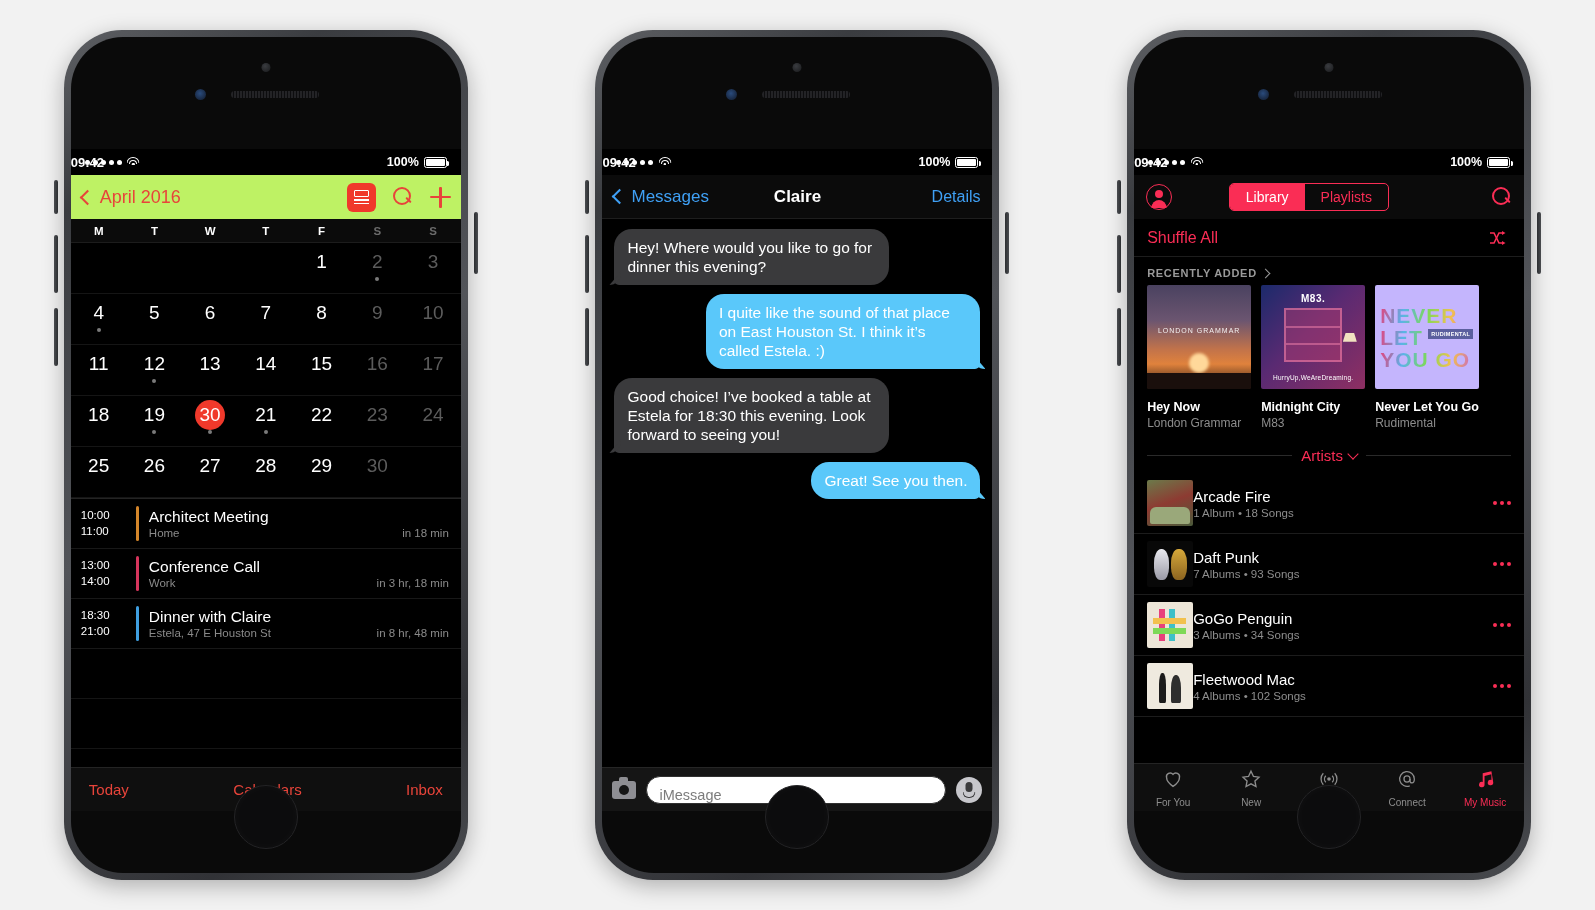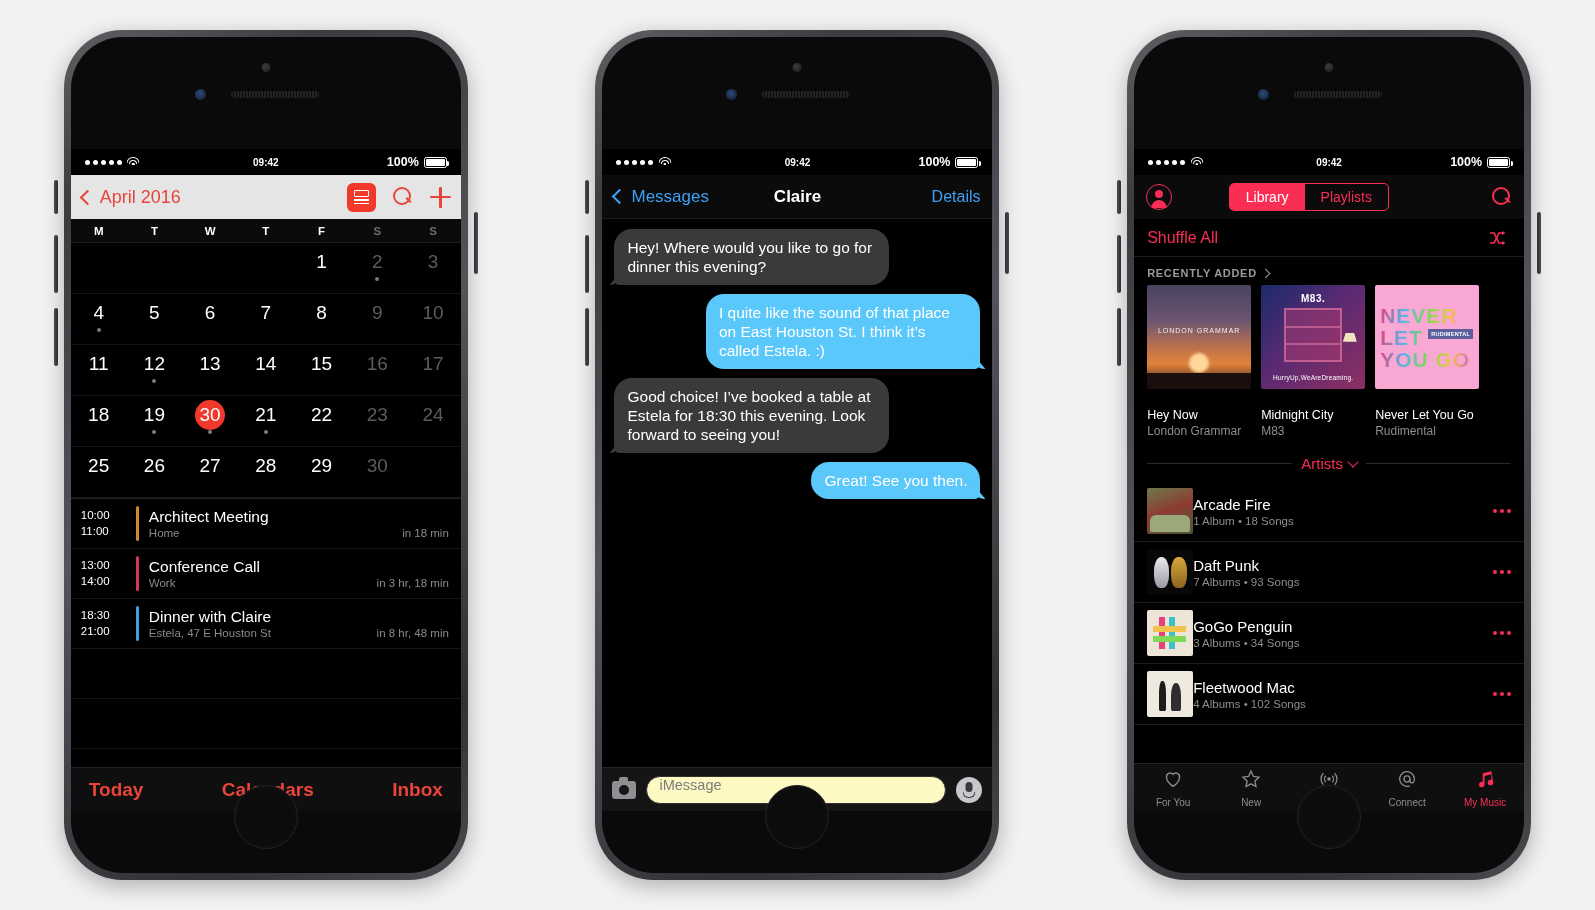--- a/index.html
+++ b/index.html
@@ -64,33 +64,33 @@
     padding: 0 14px; color: #fff; font-size: 12.5px; font-weight: bold; position: relative; }
   .sb-left { display: flex; align-items: center; gap: 5px; }
   .dots { display: flex; gap: 3px; }
   .dots i { width: 5px; height: 5px; border-radius: 50%; background: #fff; display: block; }
   .wifi { width: 13px; height: 11px; position: relative; }
   .wifi b { position: absolute; left: 50%; transform: translateX(-50%);
     border: 1.6px solid #fff; border-bottom: none; border-radius: 50% 50% 0 0 / 100% 100% 0 0; }
   .wifi b:nth-child(1){ width: 13px; height: 6px; top: 0; }
   .wifi b:nth-child(2){ width: 8px; height: 4px; top: 3px; }
   .wifi b:nth-child(3){ width: 3.4px; height: 2px; top: 6px; background:#fff; border-radius:50% 50% 0 0/100% 100% 0 0;}
-  .sb-time { position: absolute; left: 0; right: 0; text-align: center; font-size: 10px; font-weight: bold; }
+  .sb-time { position: absolute; left: 0; right: 0; font-size: 13px; font-weight: bold; }
   .sb-right { margin-left: auto; display: flex; align-items: center; gap: 5px; position: relative; z-index: 2; }
   .battery { width: 23px; height: 11px; border: 1.2px solid #fff; border-radius: 2.5px; position: relative; padding: 1px; }
   .battery::after { content: ""; position: absolute; right: -3.5px; top: 3px; width: 2px; height: 5px;
     background: #fff; border-radius: 0 1.5px 1.5px 0; }
   .battery i { display: block; height: 100%; width: 100%; background: #fff; border-radius: 1px; }
 
   .appbody { flex: 1; display: flex; flex-direction: column; overflow: hidden; position: relative; }
 
   
   .cal-screen { background: #000; }
   .cal-nav { height: 44px; display: flex; align-items: center; padding: 0 10px 0 8px;
-    background: #e5e5e5; }
+    background: #bef264; }
   .chev-left { width: 11px; height: 11px; border-left: 2.6px solid #e8443a; border-top: 2.6px solid #e8443a;
     transform: rotate(-45deg); margin-right: 7px; margin-left: 3px; }
   .cal-title { color: #e8443a; font-size: 18px; }
   .cal-actions { margin-left: auto; display: flex; align-items: center; gap: 17px; }
   .icon-listview { width: 29px; height: 29px; border-radius: 6px; background: #f0392b;
     display: flex; flex-direction: column; align-items: center; justify-content: center; gap: 2px; }
   .icon-listview s { display:block; background:#fff; text-decoration:none; }
   .icon-listview s:nth-child(1){ width: 15px; height: 7px; border:1.6px solid #fff; background:none; border-radius:1px;}
   .icon-listview s:nth-child(2){ width: 15px; height: 1.8px; }
   .icon-listview s:nth-child(3){ width: 15px; height: 1.8px; }
@@ -128,21 +128,21 @@
   .evbar { width: 3px; border-radius: 2px; margin: 1px 10px 1px 9px; }
   .evmain { flex: 1; display: flex; flex-direction: column; justify-content: center; gap: 2px; }
   .evtitle { font-size: 15.5px; color: #fff; line-height: 17px; }
   .evsub { display: flex; align-items: baseline; }
   .evloc { font-size: 11.5px; color: #8a8a8a; }
   .evrel { margin-left: auto; font-size: 11.5px; color: #8a8a8a; }
   .evblank { height: 50px; border-bottom: 1px solid #151515; }
 
   .cal-tabbar { height: 44px; background: #0f0f0f; border-top: 1px solid #242424;
     display: flex; align-items: center; justify-content: space-between; padding: 0 18px; }
-  .cal-tabbar span { color: #e8443a; font-size: 19px; font-weight: bold; }
+  .cal-tabbar span { color: #e8443a; font-size: 15px; }
 
   
   .msg-nav { height: 44px; display: flex; align-items: center; padding: 0 12px;
     background: #0b0b0b; border-bottom: 1px solid #1e1e1e; position: relative; }
   .msg-back { display: flex; align-items: center; color: #3fa0f5; font-size: 17px; z-index:2; }
   .msg-back .chev { width: 11px; height: 11px; border-left: 2.8px solid #3fa0f5; border-top: 2.8px solid #3fa0f5;
     transform: rotate(-45deg); margin-right: 6px; }
   .msg-title { position: absolute; left:0; right:0; text-align: center; color: #fff; font-size: 17px; font-weight: bold; }
   .msg-details { margin-left: auto; color: #3fa0f5; font-size: 16px; z-index: 2; }
 
@@ -156,22 +156,22 @@
   .bubble.me::after { content:""; position: absolute; right: -5px; bottom: 0; width: 12px; height: 14px;
     background: #5ac8fa; border-bottom-left-radius: 14px; clip-path: polygon(0 0,100% 100%,0 100%); }
 
   .msg-input { height: 44px; background: #151515; border-top: 1px solid #262626;
     display: flex; align-items: center; padding: 0 10px; gap: 10px; }
   .cam-icon { width: 24px; height: 18px; background: #8e8e93; border-radius: 3px; position: relative; flex: 0 0 auto; }
   .cam-icon::before { content:""; position: absolute; left: 7px; top: -4px; width: 9px; height: 5px;
     background: #8e8e93; border-radius: 2px 2px 0 0; }
   .cam-icon::after { content:""; position: absolute; left: 7px; top: 4px; width: 10px; height: 10px;
     border-radius: 50%; background: #151515; }
-  .imessage-field { flex: 1; height: 28px; border-radius: 15px; background: #fef9c3; border: 1px solid #303030;
-    display: flex; align-items: flex-start; padding: 0 12px; color: #7c7c7c; font-size: 14.5px; }
+  .imessage-field { flex: 1; height: 28px; border-radius: 15px; background: #ffffff; border: 1px solid #303030;
+    display: flex; align-items: flex-end; padding: 0 12px; color: #7c7c7c; font-size: 14.5px; }
   .mic-icon { width: 26px; height: 26px; border-radius: 50%; background: #c7c7cc; position: relative; flex: 0 0 auto; }
   .mic-icon::before { content:""; position: absolute; left: 50%; top: 5px; transform: translateX(-50%);
     width: 7px; height: 10px; border-radius: 4px; background: #3a3a3c; }
   .mic-icon::after { content:""; position: absolute; left: 50%; top: 15px; transform: translateX(-50%);
     width: 11px; height: 5px; border: 1.6px solid #3a3a3c; border-top: none; border-radius: 0 0 7px 7px; }
 
   
   .mu-nav { height: 44px; display: flex; align-items: center; padding: 0 12px; background: #0b0b0b; gap: 10px; }
   .avatar-icon { width: 26px; height: 26px; border-radius: 50%; border: 1.8px solid #fa2d55; position: relative; }
   .avatar-icon::before { content:""; position: absolute; left: 50%; top: 4.5px; transform: translateX(-50%);
@@ -190,21 +190,21 @@
   .shuffle-ico svg { width: 22px; height: 16px; }
 
   .section-hdr { padding: 10px 13px 6px; display: flex; align-items: center; gap: 5px; }
   .section-hdr span { color: #9a9a9a; font-size: 11px; letter-spacing: .7px; font-weight: bold; }
   .chev-r { width: 7px; height: 7px; border-right: 1.6px solid #9a9a9a; border-top: 1.6px solid #9a9a9a;
     transform: rotate(45deg); }
 
   .album-row { display: flex; gap: 10px; padding: 0 13px 10px; }
   .album { width: 104px; flex: 0 0 104px; }
   .album .art { width: 104px; height: 104px; border-radius: 2px; overflow: hidden; position: relative; }
-  .album .nm { color: #fff; font-size: 12.5px; margin-top: 19px; white-space: nowrap; overflow: hidden; }
+  .album .nm { color: #fff; font-size: 12.5px; margin-top: 11px; white-space: nowrap; overflow: hidden; font-weight: bold; }
   .album .ar { color: #8d8d8d; font-size: 12px; margin-top: 2px; white-space: nowrap; overflow: hidden; }
 
   
   .art-sunset { background: linear-gradient(180deg,#4a4260 0%,#6b5570 34%,#c2734a 62%,#e0823c 76%,#2a1a14 100%); }
   .art-sunset .sun { position: absolute; left: 50%; bottom: 16px; transform: translateX(-50%);
     width: 20px; height: 20px; border-radius: 50%; background: #ffd89a; filter: blur(1.5px); }
   .art-sunset .ground { position: absolute; left:0; right:0; bottom:0; height: 16px; background: #1a0f0c; }
   .art-sunset .txt { position: absolute; left: 0; right: 0; top: 40%; text-align: center; color: #fff;
     font-size: 7px; letter-spacing: 1px; line-height: 8px; opacity: .9; }
   
@@ -213,21 +213,21 @@
     background: rgba(180,60,110,.45); border: 2px solid rgba(255,140,180,.5); }
   .art-m83 .shelf::before { content:""; position:absolute; left:0; right:0; top:33%; height:2px; background: rgba(255,140,180,.45);}
   .art-m83 .shelf::after { content:""; position:absolute; left:0; right:0; top:66%; height:2px; background: rgba(255,140,180,.45);}
   .art-m83 .lamp { position: absolute; right: 8%; top: 46%; width: 14px; height: 9px;
     background: #f0e2c0; clip-path: polygon(20% 0,80% 0,100% 100%,0 100%); }
   .art-m83 .tt { position: absolute; left: 0; right: 0; top: 8px; text-align: center; color: #fff;
     font-size: 10px; font-weight: bold; letter-spacing: .5px; }
   .art-m83 .bt { position: absolute; left: 0; right: 0; bottom: 8px; text-align: center; color: #fff;
     font-size: 6.5px; letter-spacing: .2px; }
   
-  .art-nlyg { background: #f9a8d4; padding: 14px 5px; display: flex; flex-direction: column; justify-content: center; gap: 1px; }
+  .art-nlyg { background: #c4b5fd; padding: 14px 5px; display: flex; flex-direction: column; justify-content: center; gap: 1px; }
   .art-nlyg .ln { font-size: 21px; font-weight: bold; line-height: 21px; letter-spacing: 1px;
     background: linear-gradient(100deg,#e8407a,#5ab3e8,#7ed957,#f2c14e,#c45ad0);
     -webkit-background-clip: text; background-clip: text; color: transparent; }
   .art-nlyg .tag { position: absolute; right: 6px; top: 44px; background: #5b5f9e; color: #fff;
     font-size: 5.5px; padding: 2px 3px; letter-spacing: .3px; font-weight: bold; }
 
   .artists-hdr { display: flex; align-items: center; gap: 9px; padding: 7px 13px 9px; }
   .artists-hdr .line { flex: 1; height: 1px; background: #2a2a2a; }
   .artists-hdr .lbl { color: #fa2d55; font-size: 15px; }
   .artists-hdr .cv { width: 8px; height: 8px; border-right: 1.5px solid #fa2d55; border-bottom: 1.5px solid #fa2d55;

